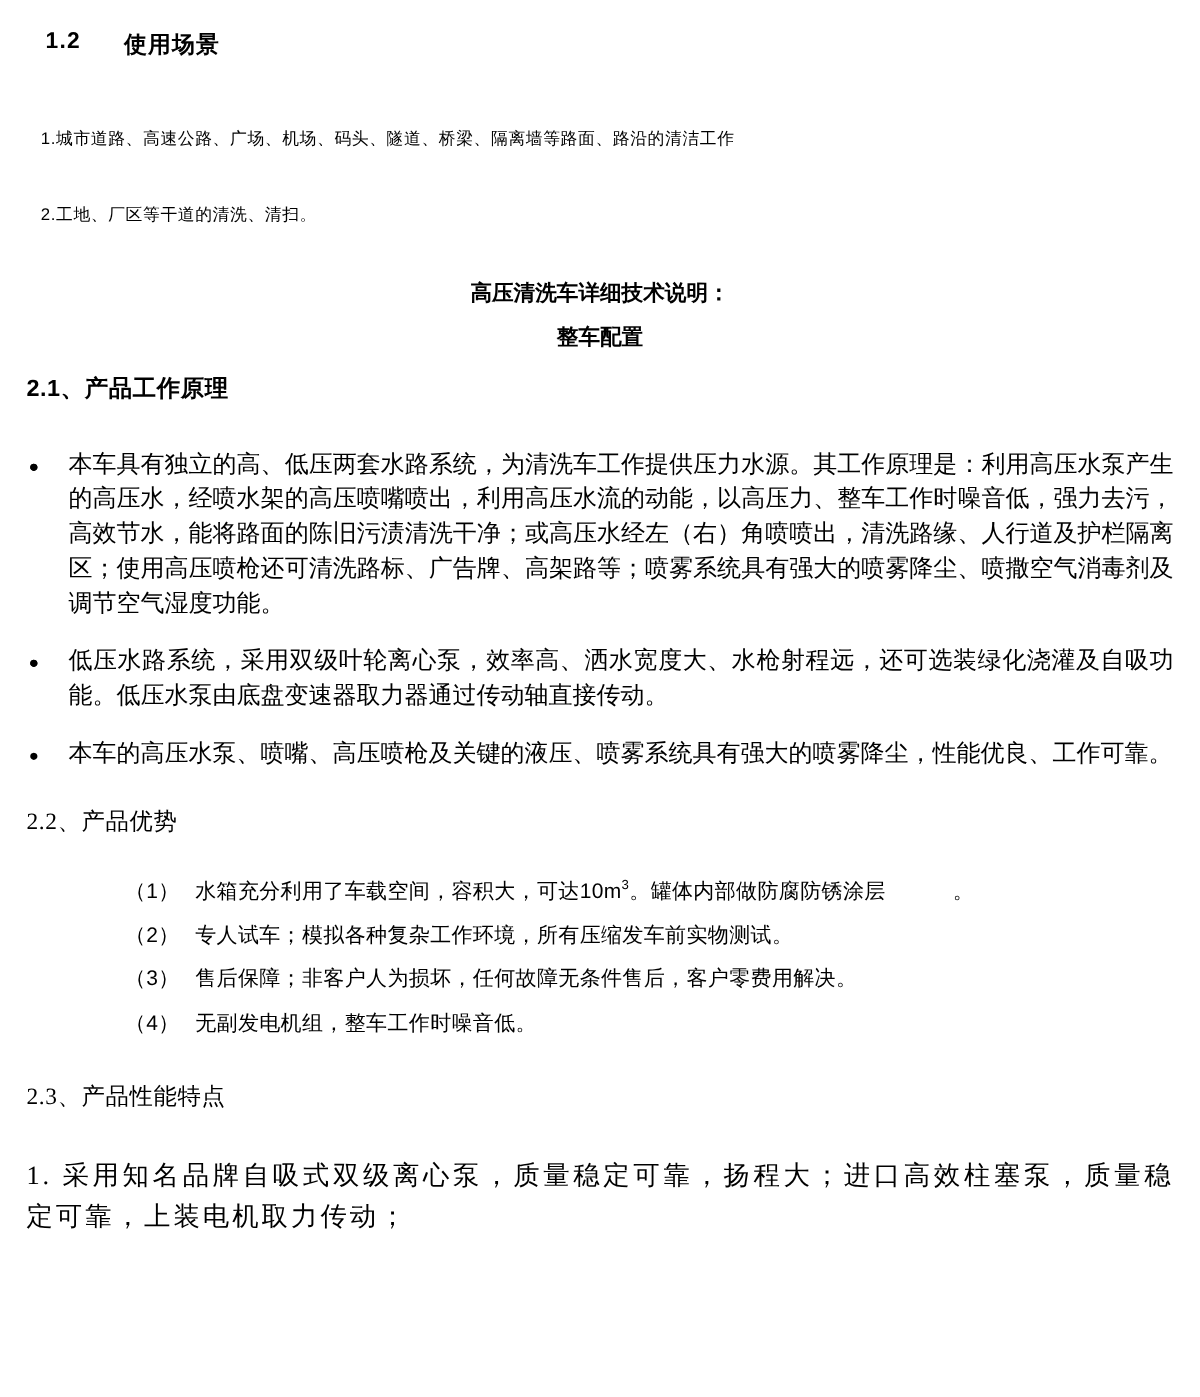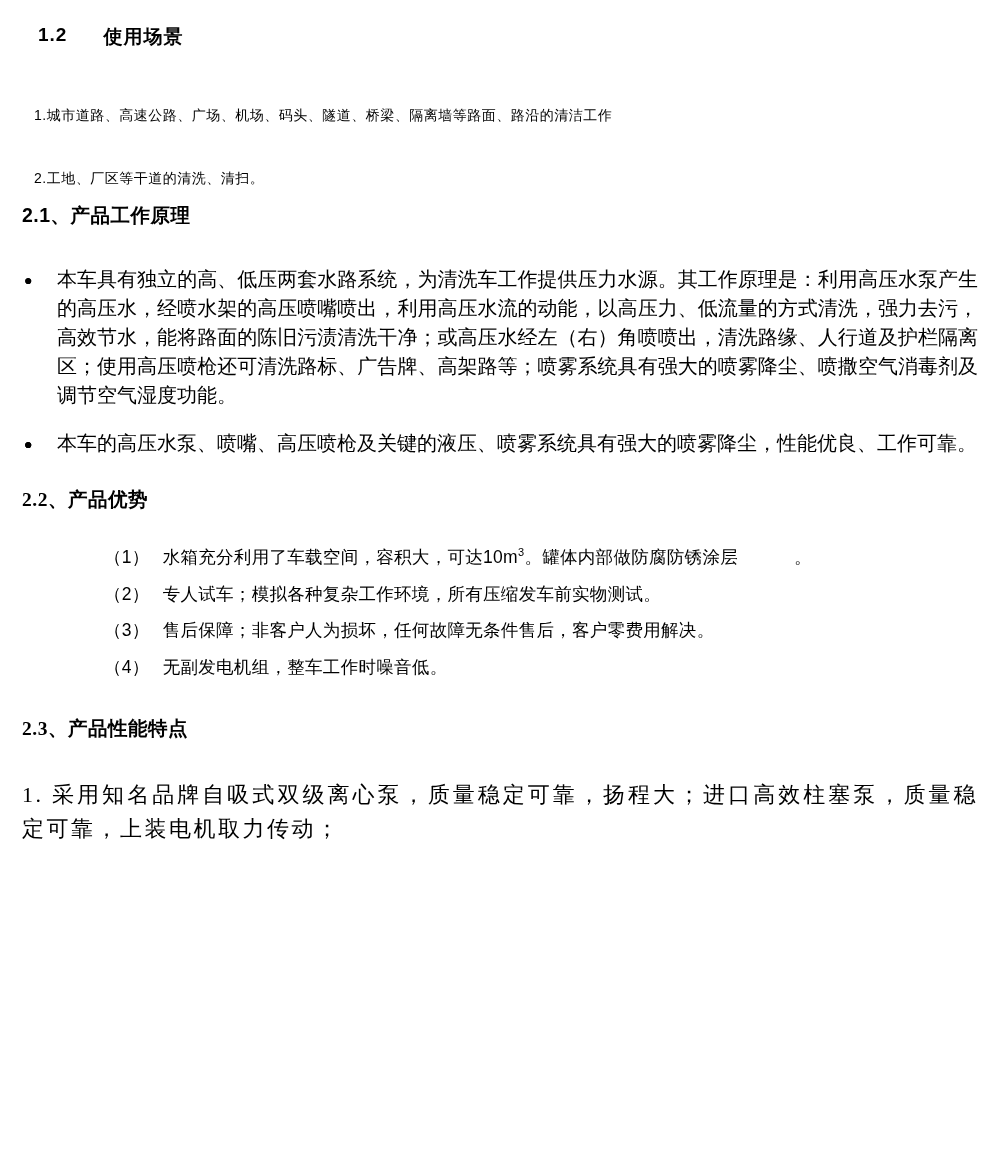--- a/index.html
+++ b/index.html
@@ -81,21 +81,21 @@
     position: absolute;
     left: -33px;
     top: 1px;
     font-size: 14px;
   }
 
   
   .h-serif {
     font-family: "Liberation Serif", serif;
     font-size: 19.5px;
-    font-weight: bold;
+    font-weight: normal;
     margin: 28px 0 0 0;
     letter-spacing: 0.5px;
   }
   .adv-list {
     margin: 32px 0 0 0;
     padding-left: 82px;
   }
   .adv-item {
     display: flex;
     font-size: 17.5px;
@@ -136,36 +136,41 @@
 
   <h2 class="h-usage">
     <span>1.2</span>
     <span>使用场景</span>
   </h2>
 
   <p class="para para-1">1.城市道路、高速公路、广场、机场、码头、隧道、桥梁、隔离墙等路面、路沿的清洁工作</p>
   <p class="para para-2">2.工地、厂区等干道的清洗、清扫。</p>
 
 
+  <div class="center-block">
+    <p class="center-line">高压清洗车详细技术说明：</p>
+    <p class="center-line">整车配置</p>
+  </div>
 
   <h3 class="h-21">2.1、产品工作原理</h3>
 
   <ul class="bullets">
     <li>
       <span class="bullet-dot">●</span>
     </li>
     <li>
       <span class="bullet-dot">●</span>
-      <span>本车具有独立的高、低压两套水路系统，为清洗车工作提供压力水源。其工作原理是：利用高压水泵产生的高压水，经喷水架的高压喷嘴喷出，利用高压水流的动能，以高压力、低流量的方式清洗，强力去污，高效节水，能将路面的陈旧污渍清洗干净；或高压水经左（右）角喷喷出，清洗路缘、人行道及护栏隔离区；使用高压喷枪还可清洗路标、广告牌、高架路等；喷雾系统具有强大的喷雾降尘、喷撒空气消毒剂及调节空气湿度功能。</span>
-    </li>
-    <li>
-      <span class="bullet-dot">●</span>
-    </li>
-    <li>
-      <span class="bullet-dot">●</span>
+      <span>本车具有独立的高、低压两套水路系统，为清洗车工作提供压力水源。其工作原理是：利用高压水泵产生的高压水，经喷水架的高压喷嘴喷出，利用高压水流的动能，以高压力、整车工作时噪音低，强力去污，高效节水，能将路面的陈旧污渍清洗干净；或高压水经左（右）角喷喷出，清洗路缘、人行道及护栏隔离区；使用高压喷枪还可清洗路标、广告牌、高架路等；喷雾系统具有强大的喷雾降尘、喷撒空气消毒剂及调节空气湿度功能。</span>
+    </li>
+    <li>
+      <span class="bullet-dot">●</span>
+    </li>
+    <li>
+      <span class="bullet-dot">●</span>
+      <span>低压水路系统，采用双级叶轮离心泵，效率高、洒水宽度大、水枪射程远，还可选装绿化浇灌及自吸功能。低压水泵由底盘变速器取力器通过传动轴直接传动。</span>
     </li>
     <li>
       <span class="bullet-dot">●</span>
       <span>本车的高压水泵、喷嘴、高压喷枪及关键的液压、喷雾系统具有强大的喷雾降尘，性能优良、工作可靠。</span>
     </li>
   </ul>
 
   <h3 class="h-serif">2.2、产品优势</h3>
 
   <div class="adv-list">

